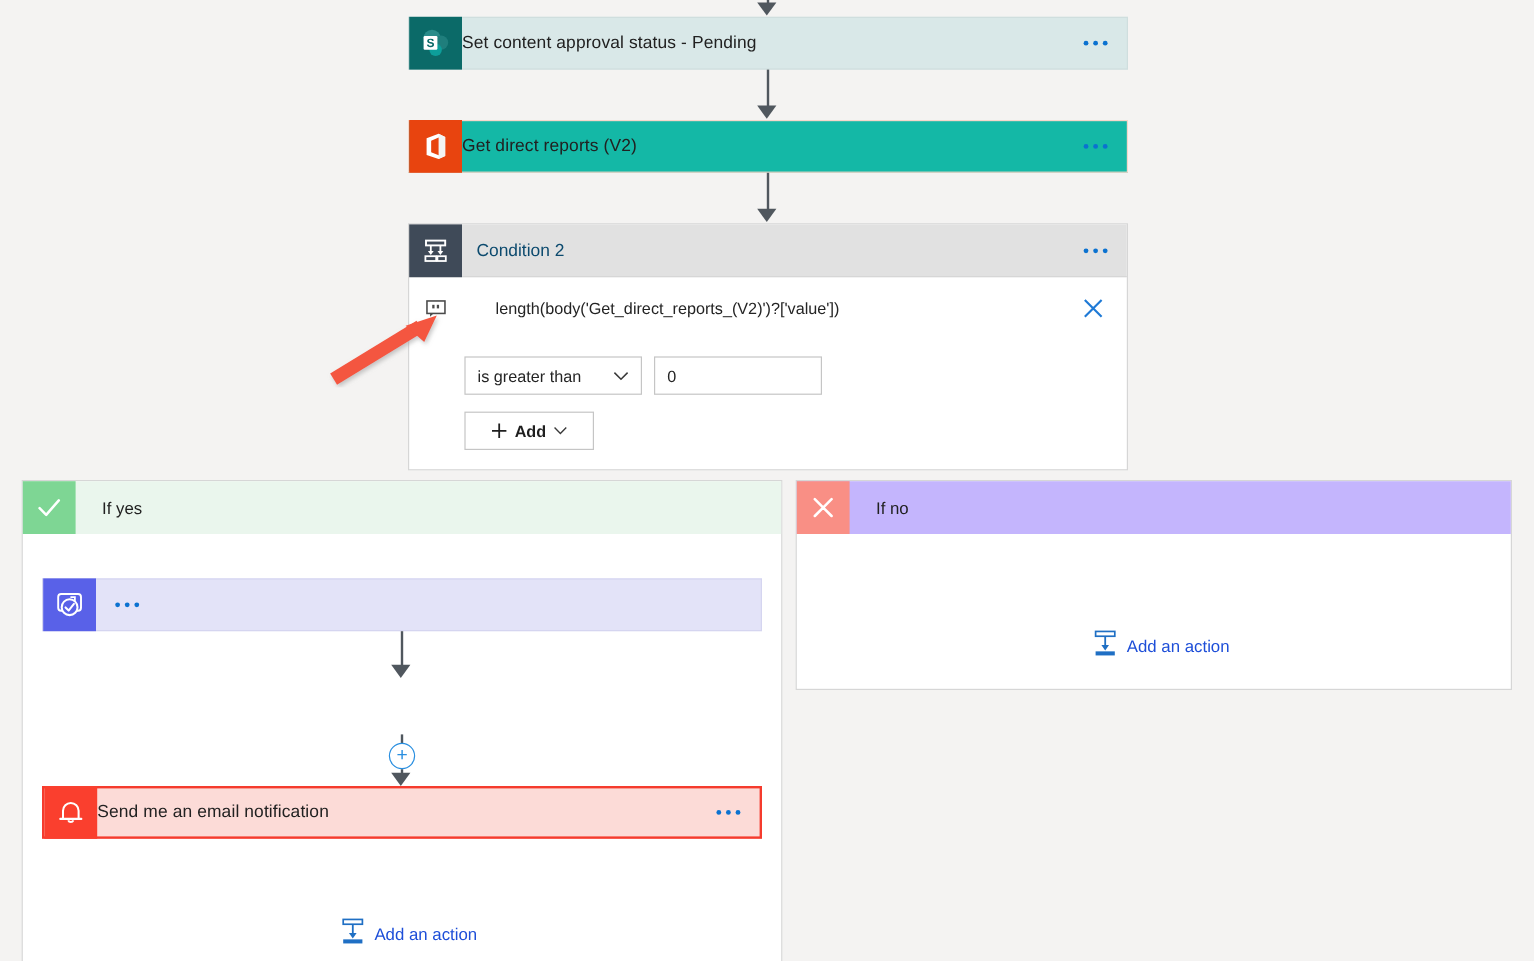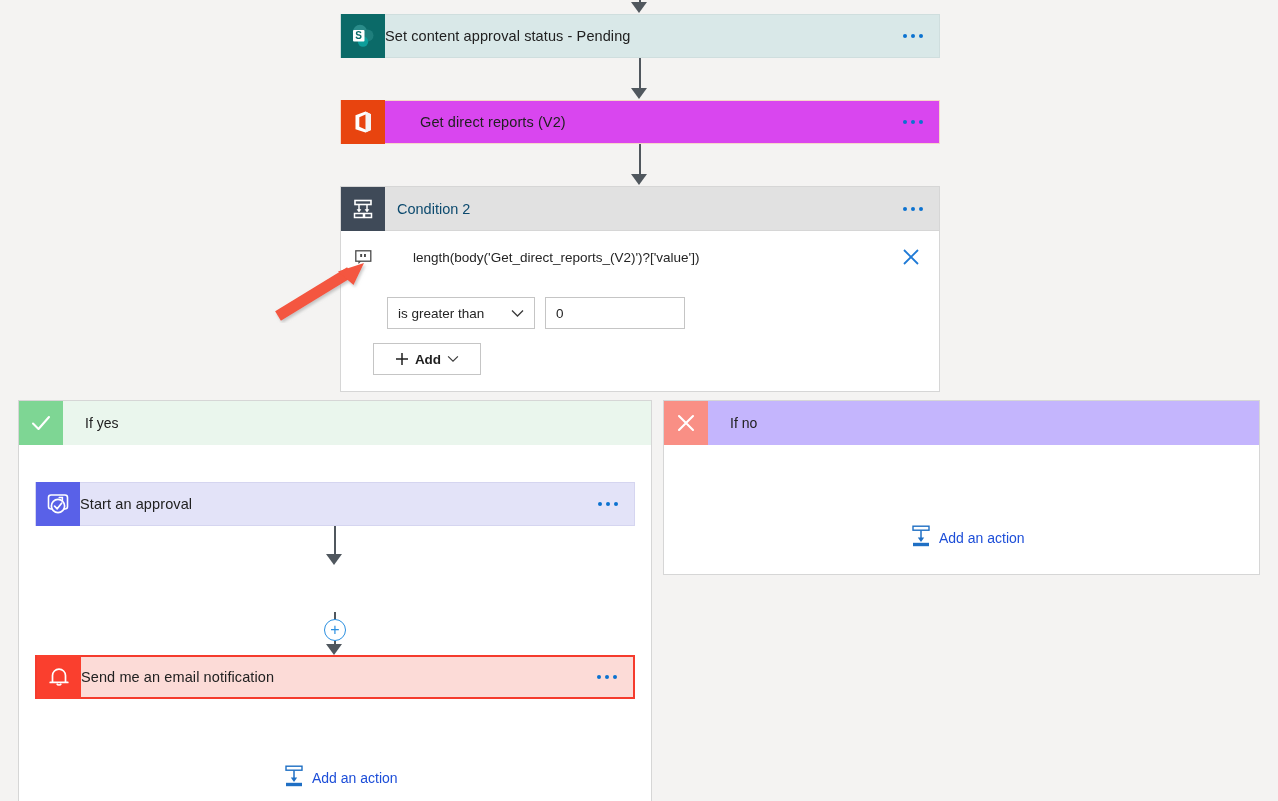--- a/index.html
+++ b/index.html
@@ -36,21 +36,21 @@
   .dots {
     width: 52px;
     display: flex; align-items: center; justify-content: center;
     gap: 4px;
     cursor: pointer;
   }
   .dots i { width: 4px; height: 4px; border-radius: 50%; background: #0b72d0; display:block; }
 
   
   .c-teal   { background:#d9e8e8; border-color:#cfdede; }
-  .c-peach  { background:#d946ef; border-color:#f6d6ca;gap:35px; }
+  .c-peach  { background:#14b8a6; border-color:#f6d6ca; }
   .c-grey   { background:#e1e1e1; border-color:#d6d6d6; }
   .c-lav    { background:#e3e3f8; border-color:#d5d5f0; }
   .c-redsel { background:#fcdbd7; border:2px solid #f53b2d; }
 
   
   .tile { width:44px; height:44px; display:flex; align-items:center; justify-content:center; }
   .tile-sp  { background:#0b6a68; }
   .tile-o365{ background:#e8440f; }
   .tile-cond{ background:#3f4a58; }
   .tile-appr{ background:#5961e8; }
@@ -114,21 +114,21 @@
     width:148px; height:32px; margin-left:10px; border:1px solid #c5c5c5; background:#fff;
     display:flex; align-items:center; justify-content:space-between; padding:0 10px 0 10px;
     font-size:13.5px; color:#242424; cursor:pointer;
   }
   .field-val {
     width:140px; height:32px; margin-left:10px; border:1px solid #c5c5c5; background:#fff;
     display:flex; align-items:center; padding-left:10px;
     font-size:13.5px; color:#242424;
   }
   .addbtn {
-    margin-top:14px; margin-left:32px;
+    margin-top:14px; margin-left:46px;
     width:108px; height:32px; border:1px solid #c5c5c5; background:#fff;
     display:flex; align-items:center; justify-content:center; gap:6px;
     font-size:13.5px; font-weight:bold; color:#1f1f1f; cursor:pointer;
   }
 
   
   .branch { position:absolute; background:#ffffff; border:1px solid #d6d6d6; }
   .branch-head { display:flex; align-items:stretch; height:44px; }
   .branch-head .sq { width:44px; min-width:44px; display:flex; align-items:center; justify-content:center; }
   .branch-head .lbl { flex:1; display:flex; align-items:center; padding-left:22px; font-size:14px; color:#212121; }
@@ -289,21 +289,20 @@
     <div class="ic">
       <div class="tile tile-appr">
         <svg width="26" height="26" viewBox="0 0 26 26" aria-hidden="true">
           <rect x="3.5" y="4" width="19" height="14" rx="2.5" fill="none" stroke="#ffffff" stroke-width="1.6"></rect>
           <circle cx="13" cy="15" r="6.6" fill="#5961e8" stroke="#ffffff" stroke-width="1.7"></circle>
           <path d="M9.6 15.2 L12.2 17.8 L16.6 12.2" stroke="#ffffff" stroke-width="1.7" fill="none" stroke-linecap="round" stroke-linejoin="round"></path>
           <path d="M14.2 6.6 L17.4 6.6 L17.4 9.4" stroke="#ffffff" stroke-width="1.5" fill="none" stroke-linecap="round"></path>
         </svg>
       </div>
     </div>
-    <div class="title">Start an approval</div>
     <div class="dots">
         <i></i>
         <i></i>
         <i></i>
       </div>
   </div>
 
   <div class="conn" style="left:334px; top:526px; height:30px;"></div>
   <div class="arrowhead" style="left:326px; top:554px;"></div>
 

